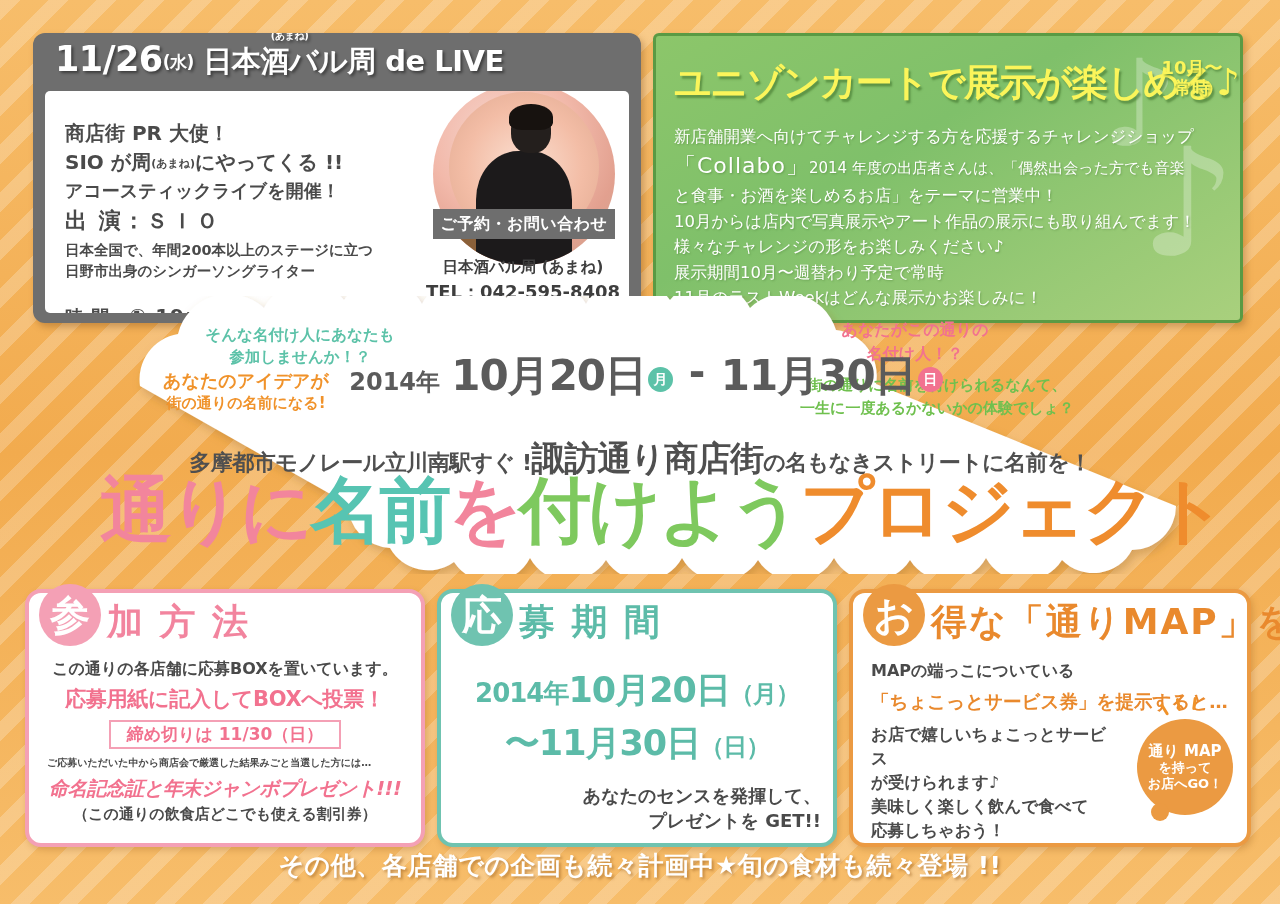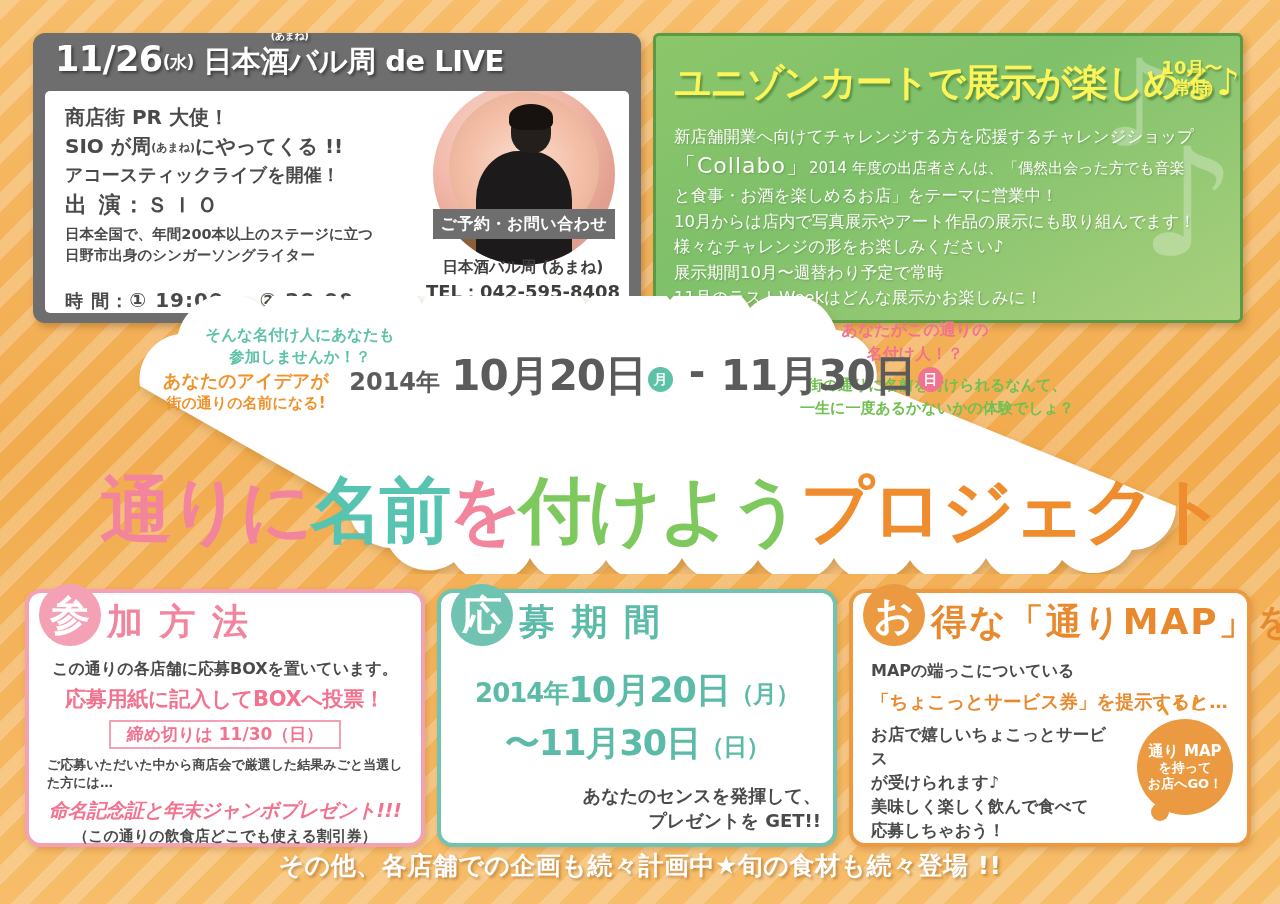--- a/index.html
+++ b/index.html
@@ -39,21 +39,21 @@
   .live-head .wk{ font-size:17px; vertical-align:3px; }
   .rubyw{ display:inline-block; position:relative; }
   .rubyw .rt{
     position:absolute; top:-13px; left:50%; transform:translateX(-50%);
     font-size:10px; font-weight:bold; white-space:nowrap;
   }
   .live-body{
     position:absolute; left:12px; top:58px; right:12px; bottom:10px;
     background:#fff; border-radius:5px; overflow:hidden;
   }
-  .live-txt{ position:absolute; left:20px; top:12px; width:400px; color:#4a4a4a; }
+  .live-txt{ position:absolute; left:20px; top:28px; width:400px; color:#4a4a4a; }
   .live-txt .l1{ font-size:20px; font-weight:bold; line-height:1.45; }
   .live-txt .l2{ font-size:20px; font-weight:bold; line-height:1.45; }
   .live-txt .l2 .rb{ font-size:11px; vertical-align:2px; }
   .live-txt .l3{ font-size:18px; font-weight:bold; line-height:1.5; }
   .live-txt .cast{ font-size:22px; font-weight:bold; letter-spacing:2px; margin-top:2px;}
   .live-txt .cast .nm{ font-size:21px; letter-spacing:4px; }
   .live-txt .bio{ font-size:14.5px; font-weight:bold; line-height:1.42; margin-top:4px; }
   .live-txt .time{ font-size:18px; font-weight:bold; margin-top:22px; letter-spacing:1px;}
   .live-txt .time .num{ font-size:20px; }
   .live-txt .fine{ font-size:10px; line-height:1.55; margin-top:5px; color:#555; }
@@ -231,21 +231,21 @@
 
   .box-body{ position:absolute; left:0; right:0; top:62px; bottom:6px; padding:0 12px; }
 
   
   .p-l1{ text-align:center; color:#4a4a4a; font-size:16px; font-weight:bold; margin-top:4px;}
   .p-l2{ text-align:center; color:#f2728f; font-size:21px; font-weight:bold; margin-top:5px; letter-spacing:-.3px;}
   .p-l3{
     margin:7px auto 0; width:232px; text-align:center; color:#f2728f;
     font-size:17px; font-weight:bold; border:2px solid #f4a0b5; padding:1px 4px;
   }
-  .p-l4{ text-align:left; color:#4a4a4a; font-size:13px; font-weight:bold; line-height:1.4; margin-top:7px; padding:0 6px;}
+  .p-l4{ text-align:left; color:#4a4a4a; font-size:10px; font-weight:bold; line-height:1.4; margin-top:7px; padding:0 6px;}
   .p-l5{ text-align:center; color:#f2728f; font-size:19.5px; font-weight:bold; font-style:italic; margin-top:5px; letter-spacing:-.5px;}
   .p-l6{ text-align:center; color:#4a4a4a; font-size:15px; font-weight:bold; margin-top:3px;}
 
   
   .g-d1{ text-align:center; color:#5cbba8; font-weight:bold; font-size:35px; margin-top:12px; white-space:nowrap; letter-spacing:-1px;}
   .g-d1 .yr{ font-size:26px; }
   .g-d1 .wd{ font-size:24px; }
   .g-d2{ text-align:center; color:#5cbba8; font-weight:bold; font-size:35px; margin-top:6px; white-space:nowrap; letter-spacing:-1px;}
   .g-d2 .wd{ font-size:24px; }
   .g-note{ text-align:right; color:#4a4a4a; font-size:18px; font-weight:bold; line-height:1.4; margin-top:16px;}
@@ -414,20 +414,23 @@
       <div class="bub-tr">あなたがこの通りの<br>名付け人！？</div>
       <div class="bub-r2">街の通りに名前を付けられるなんて、<br>一生に一度あるかないかの体験でしょ？</div>
 
       <div class="date-row">
         <span class="mid">2014年</span>&nbsp;
         <span class="big">10月</span><span class="big">20日</span><span class="wkbdg wk-mon">月</span>
         <span class="dash">-</span>
         <span class="big">11月</span><span class="big">30日</span><span class="wkbdg wk-sun">日</span>
       </div>
 
+      <div class="subline">
+        <span class="sm">多摩都市モノレール立川南駅すぐ !</span><span class="hl">諏訪通り商店街</span><span class="sm">の名もなきストリートに名前を！</span>
+      </div>
 
       <div class="maintitle">
         <span class="c-pink">通りに</span><span class="c-teal">名前</span><span class="c-pink">を</span><span class="c-green">付けよう</span><span class="c-orange">プロジェクト</span>
       </div>
     </div>
   </div>
 
   <div class="box box-pink">
     <div class="box-head">
       <div class="kanji-circle kc-pink">参</div>

